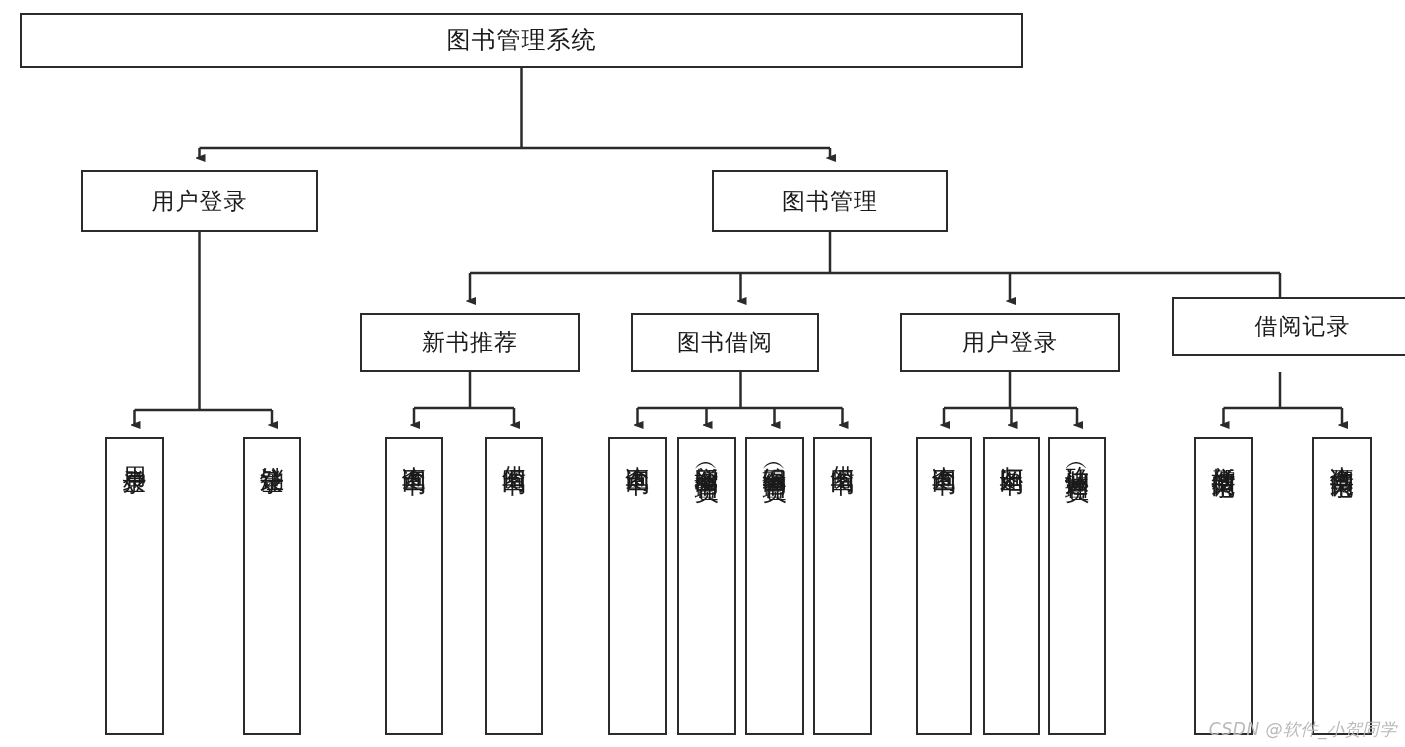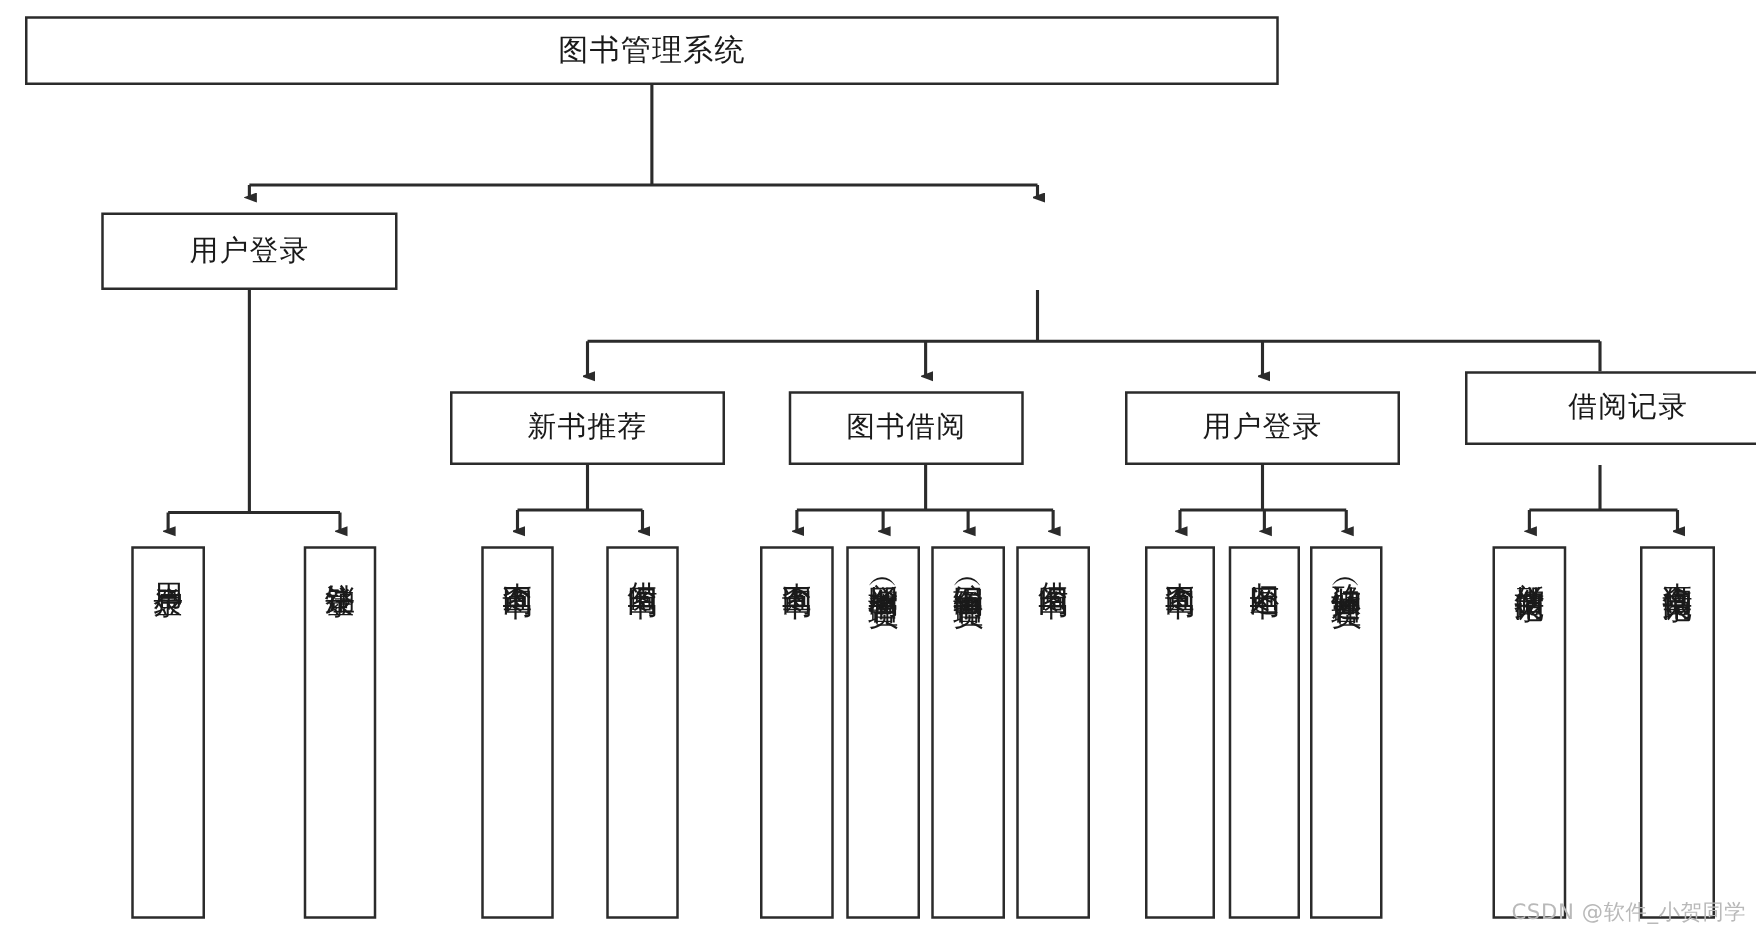--- a/index.html
+++ b/index.html
@@ -67,20 +67,21 @@
   }
   .watermark {
     position: absolute;
     right: 8px;
     bottom: 6px;
     font-size: 17px;
     color: #b9b9b9;
     letter-spacing: 0.5px;
     white-space: nowrap;
     user-select: none;
+    font-style: italic;
   }
 </style>
 </head>
 <body>
 
 <div id="diagram-root">
 
   <svg id="edges-layer" width="1405" height="747" viewBox="0 0 1405 747" xmlns="http://www.w3.org/2000/svg">
     <defs>
       <marker id="arrowhead" markerWidth="10" markerHeight="10" refX="4" refY="6" orient="auto" markerUnits="userSpaceOnUse">
@@ -123,20 +124,23 @@
         <path d="M 1342 408 L 1342 425" marker-end="url(#arrowhead)"></path>
       </g>
   </svg>
 
   <div class="node root horiz" style="left: 20px; top: 13px; width: 1003px; height: 55px;">
     <span class="node-label">图书管理系统</span>
   </div>
 
   <div class="node horiz" style="left: 81px; top: 170px; width: 237px; height: 62px;">
     <span class="node-label">用户登录</span>
+  </div>
+  <div class="node horiz" style="left: 712px; top: 170px; width: 236px; height: 62px;">
+    <span class="node-label">图书管理</span>
   </div>
 
   <div class="node horiz" style="left: 360px; top: 313px; width: 220px; height: 59px;">
     <span class="node-label">新书推荐</span>
   </div>
   <div class="node horiz" style="left: 631px; top: 313px; width: 188px; height: 59px;">
     <span class="node-label">图书借阅</span>
   </div>
   <div class="node horiz" style="left: 900px; top: 313px; width: 220px; height: 59px;">
     <span class="node-label">用户登录</span>

